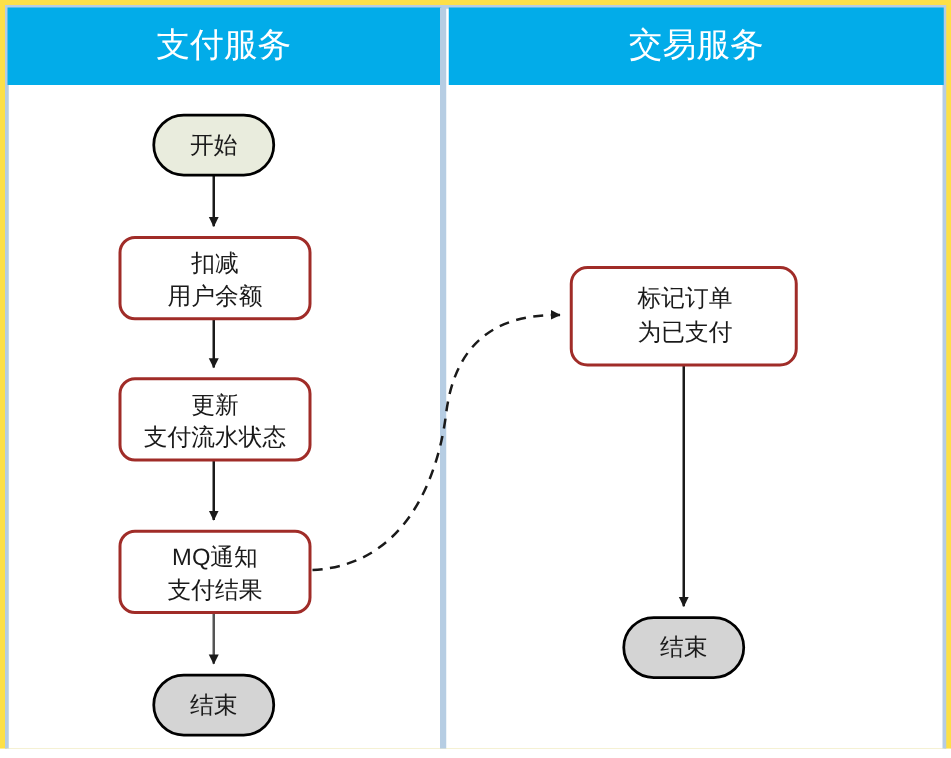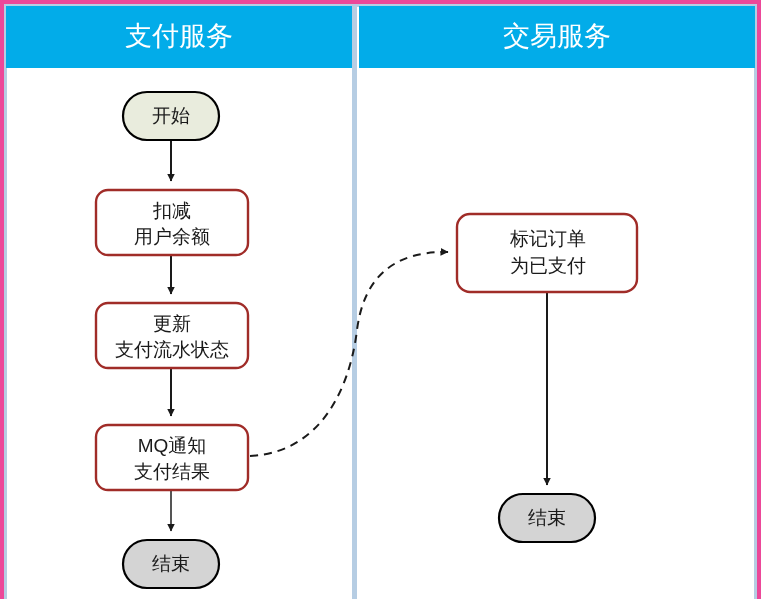--- a/index.html
+++ b/index.html
@@ -8,21 +8,21 @@
     padding: 0;
     background: #ffffff;
   }
   body {
     font-family: "Liberation Sans", "DejaVu Sans", sans-serif;
   }
   #diagram-root {
     position: relative;
     width: 761px;
     height: 599px;
-    background: #ec4899;
+    background: #fde047;
     overflow: hidden;
   }
   svg#flow-svg {
     display: block;
     width: 761px;
     height: 606px;
   }
   .lane-header-text {
     font-family: "Liberation Sans", "DejaVu Sans", sans-serif;
     font-size: 27px;

